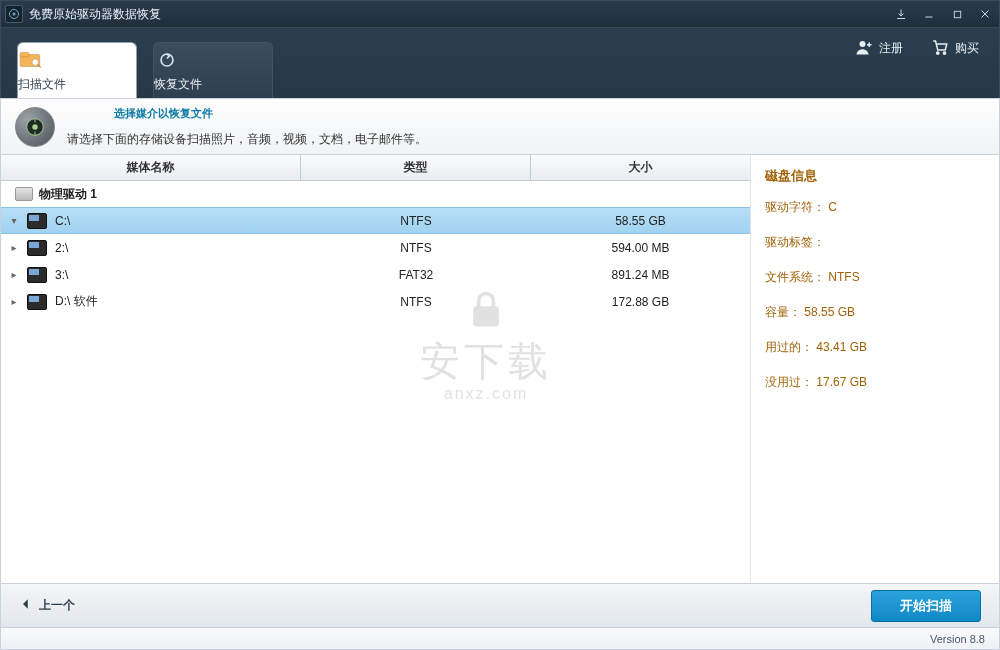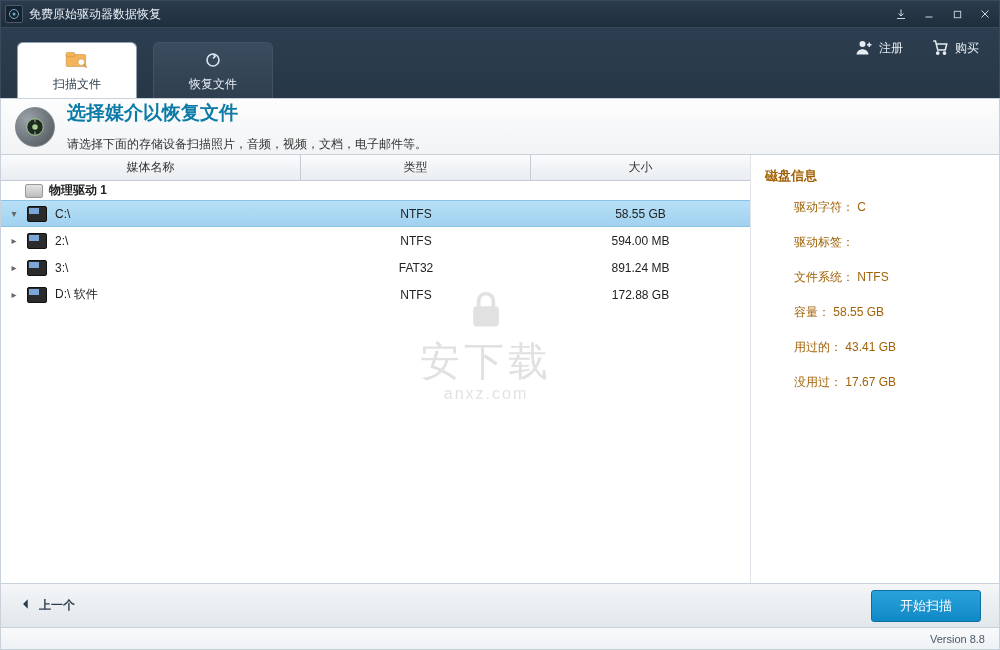--- a/index.html
+++ b/index.html
@@ -9,69 +9,69 @@
   .titlebar { height: 28px; background: linear-gradient(to bottom,#2a3b4d,#1f2e3d); display: flex; align-items: center; color: #e8eef4; font-size: 12px; border: 1px solid #3a4a5a; }
   .titlebar .logo { width: 18px; height: 18px; margin: 0 6px 0 4px; background:#16232f; border:1px solid #4a5a6a; border-radius:2px; display:flex; align-items:center; justify-content:center; }
   .titlebar .logo svg { width:12px; height:12px; }
   .titlebar .ttl { flex:0 0 auto; }
   .titlebar .spacer { flex:1; }
   .titlebar .winbtn { width:28px; height:26px; display:flex; align-items:center; justify-content:center; color:#cdd6df; font-size:12px; cursor:pointer; }
 
   
   .headerband { height: 70px; background: linear-gradient(to bottom,#2c3e50,#273746); border-left:1px solid #3a4a5a; border-right:1px solid #3a4a5a; display:flex; align-items:flex-end; padding:0 16px; position:relative; }
   .tabslot { display:flex; gap:16px; }
-  .apptab { width:120px; height:56px; border-radius:6px 6px 0 0; display:flex; flex-direction:column; align-items:center; justify-content:center; gap:2px; font-size:12px; cursor:pointer; color:#e6edf3; }
+  .apptab { width:120px; height:56px; border-radius:6px 6px 0 0; display:flex; flex-direction:column; align-items:flex-start; justify-content:center; gap:2px; font-size:12px; cursor:pointer; color:#e6edf3; }
   .apptab.active { background:#fff; color:#2d3e50; border:1px solid #8fa0b0; border-bottom:none; }
   .apptab.inactive { background:linear-gradient(to bottom,#3b4c5e,#2f3f50); border:1px solid #415366; border-bottom:none; }
   .apptab .ticon svg { width:26px; height:22px; }
   .hdr-actions { position:absolute; right:20px; top:10px; display:flex; gap:28px; color:#e6edf3; font-size:12px; align-items:center; }
   .hdr-actions .act { display:flex; align-items:center; gap:6px; cursor:pointer; }
   .hdr-actions svg { width:18px; height:18px; }
 
   
   .infostrip { height:57px; background:linear-gradient(to bottom,#fdfdfd,#f1f3f5); border:1px solid #c9d2da; display:flex; align-items:center; padding:0 14px; gap:12px; }
   .infostrip .bigicon { width:40px; height:40px; border-radius:50%; background:radial-gradient(circle at 30% 30%, #9aa2a8,#4a5258); display:flex; align-items:center; justify-content:center; border:1px solid #808890; }
   .infostrip .bigicon svg { width:22px; height:22px; }
-  .infostrip .txt .line1 { color:#0b7aa6; font-weight:bold; font-size:19px; }
+  .infostrip .txt .line1 { color:#0b7aa6; font-weight:bold; font-size:11px;margin-left:47px; }
   .infostrip .txt .line2 { color:#333; font-size:12px; margin-top:10px; }
 
   
   .content { display:flex; height: calc(650px - 28px - 70px - 57px - 45px - 22px); border-left:1px solid #c9d2da; border-right:1px solid #c9d2da; }
   .leftpane { flex: 0 0 750px; display:flex; flex-direction:column; border-right:1px solid #dfe5ea; }
   .rightpane { flex:1; padding:12px 14px; font-size:12px; color:#a16207; }
 
   
   .thead { height:26px; display:flex; align-items:stretch; background:linear-gradient(to bottom,#fafbfc,#e9edf1); border-bottom:1px solid #c3ccd4; font-size:12px; color:#333; }
-  .thead .th { display:flex; align-items:center; justify-content:center; border-right:1px solid #c3ccd4; }
+  .thead .th { display:flex; align-items:center; justify-content:center; border-right:1px solid #c3ccd4;font-weight:bold; }
   .th.name { flex:0 0 300px; }
   .th.type { flex:0 0 230px; }
   .th.size { flex:1; border-right:none;text-align:center; }
 
   .tbody { flex:1; overflow:auto; font-size:12px; color:#222; }
-  .grouprow { height:19px; display:flex; align-items:center; padding-left:24px; font-weight:bold; gap:6px; }
+  .grouprow { height:26px; display:flex; align-items:center; padding-left:14px; font-weight:bold; gap:6px; }
   .grouprow .gicn { width:18px; height:14px; background:linear-gradient(to bottom,#e5e5e5,#bcbcbc); border:1px solid #999; border-radius:2px; }
 
   .drow { height:27px; display:flex; align-items:center; cursor:pointer; }
   .drow.selected { background:linear-gradient(to bottom,#b8dff7,#a0d2f0); border-top:1px solid #8cc2e6; border-bottom:1px solid #8cc2e6; }
   .drow .collapser { width:26px; text-align:center; color:#666; font-size:10px; }
   .drow .dicn { width:20px; height:16px; margin-right:8px; background:#2b2b2b; border:1px solid #111; border-radius:2px; position:relative; }
   .drow .dicn::after { content:""; position:absolute; left:1px; top:1px; width:10px; height:6px; background:#7aa7d8; }
   .drow .dname { flex:0 0 246px; }
   .drow .dtype { flex:0 0 230px; text-align:center; }
   .drow .dsize { flex:1; text-align:center; }
 
   
   .rtitle { font-weight:bold; font-size:13px; margin-bottom:14px; }
-  .rrow { margin-bottom:18px;margin-left:29px; }
+  .rrow { margin-bottom:18px; }
 
   
   .bottombar { height:45px; background:linear-gradient(to bottom,#f4f6f8,#e2e7eb); border:1px solid #c9d2da; display:flex; align-items:center; padding:0 18px; justify-content:space-between; }
   .backbtn { display:flex; align-items:center; gap:6px; font-size:12px; color:#274; color:#2b3b4b; cursor:pointer; font-weight:bold; }
   .backbtn svg { width:14px; height:14px; }
-  .primarybtn { background:linear-gradient(to bottom,#2aa3dc,#0f88c6); color:#fff; border:1px solid #0b6fa3; border-radius:3px; padding:6px 28px; font-size:13px; cursor:pointer; font-weight:normal;margin-left:8px; }
+  .primarybtn { background:linear-gradient(to bottom,#2aa3dc,#0f88c6); color:#fff; border:1px solid #0b6fa3; border-radius:3px; padding:6px 28px; font-size:13px; cursor:pointer; font-weight:bold;margin-left:8px; }
 
   
   .verbar { height:22px; background:linear-gradient(to bottom,#f9fafb,#eef1f4); border:1px solid #c9d2da; border-top:none; display:flex; align-items:center; justify-content:flex-end; padding-right:14px; font-size:11px; color:#4a5a6a; }
 
   
   .watermark { position:absolute; left:420px; top:288px; color:rgba(120,120,120,0.22); text-align:center; pointer-events:none; font-family:Arial,sans-serif; }
   .watermark .cn { font-size:40px; letter-spacing:4px; }
   .watermark .en { font-size:16px; letter-spacing:2px; margin-top:-4px; }
   .watermark .lock { width:44px; height:44px; margin:0 auto 2px; }
   .page { position:relative; width:1000px; height:650px;border-radius:25px; }

